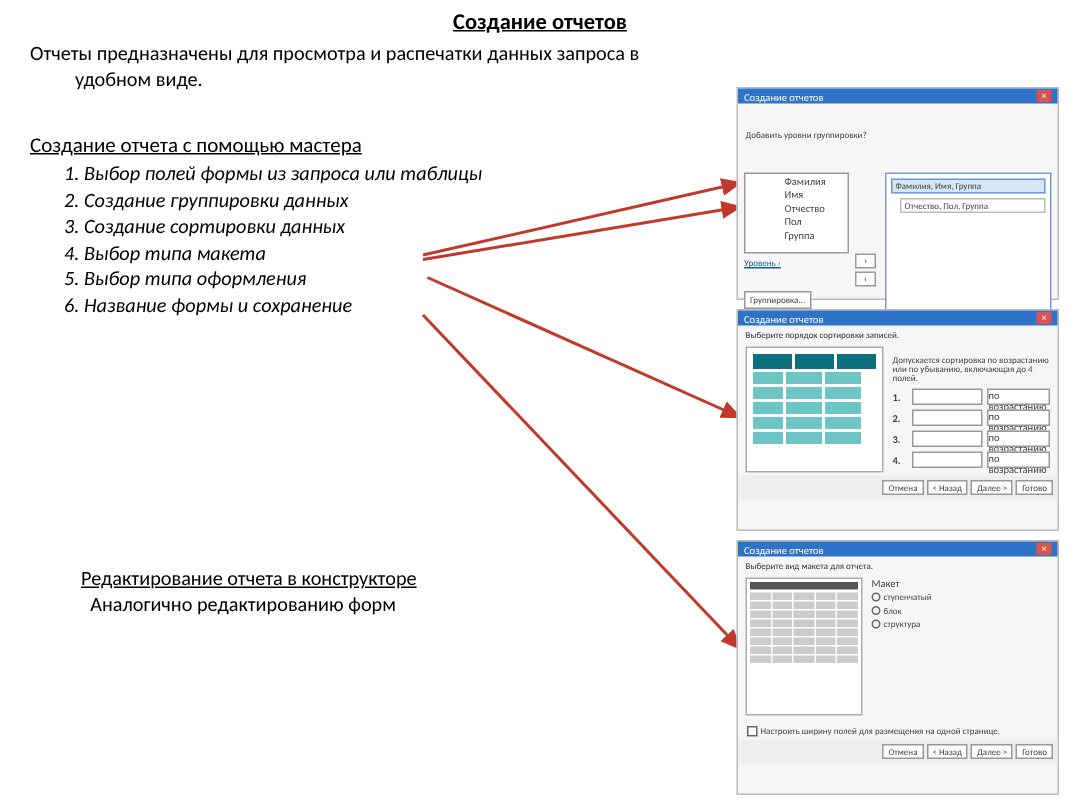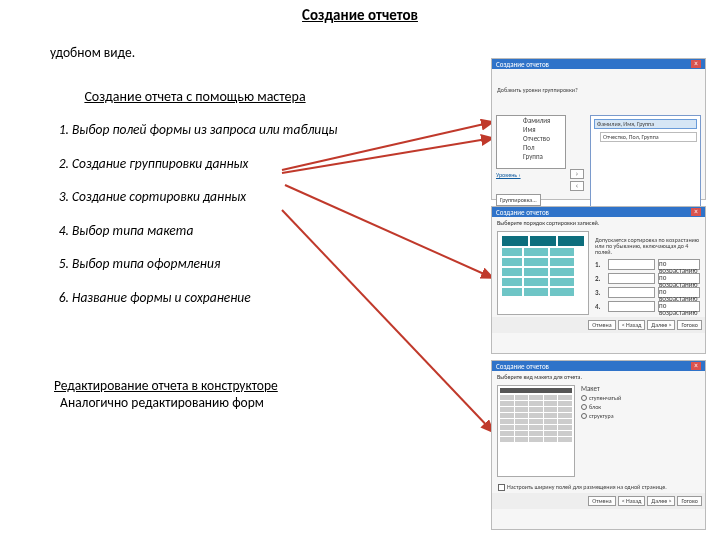--- a/index.html
+++ b/index.html
@@ -27,33 +27,33 @@
     line-height: 1.25;
   }
   .indent { padding-left: 30px; }
   .content {
     position: absolute;
     left: 20px;
     top: 88px;
     width: 350px;
   }
   .subtitle {
-    text-align: center;
+    text-align: left;
     text-decoration: underline;
     margin-bottom: 2px;
     font-size: 14px;
   }
   ol.steps {
     margin: 2px 0 0 0;
     padding-left: 36px;
     font-style: italic;
     font-size: 13.5px;
     line-height: 1.3;
   }
-  ol.steps li { margin: 16px; }
+  ol.steps li { margin: 0; }
   .footer-text {
     position: absolute;
     left: 54px;
     top: 378px;
     font-size: 13.5px;
     line-height: 1.25;
     width: 340px;
   }
   .footer-text .u { text-decoration: underline; }
 
@@ -144,21 +144,21 @@
   .p3 .orient .icon { width: 24px; height: 26px; border: 1px solid #888; margin: 2px auto 0 auto; background: #fff; font-size: 12px; text-align: center; line-height: 26px; }
   .chk { display: flex; align-items: flex-start; gap: 2px; margin: 5px 6px 2px 6px; font-size: 6px; }
   .chk .cb { width: 7px; height: 7px; border: 1px solid #666; background: #fff; }
 </style>
 </head>
 <body>
 
 <div class="title">Создание отчетов</div>
 
 <div class="intro">
-  <br>
+  <span>Отчеты предназначены для просмотра и распечатки данных запроса в</span><br>
   <span class="indent">удобном виде.</span>
 </div>
 
 <div class="content">
   <div class="subtitle">Создание отчета с помощью мастера</div>
   <ol class="steps">
     <li>Выбор полей формы из запроса или таблицы</li>
     <li>Создание группировки данных</li>
     <li>Создание сортировки данных</li>
     <li>Выбор типа макета</li>

